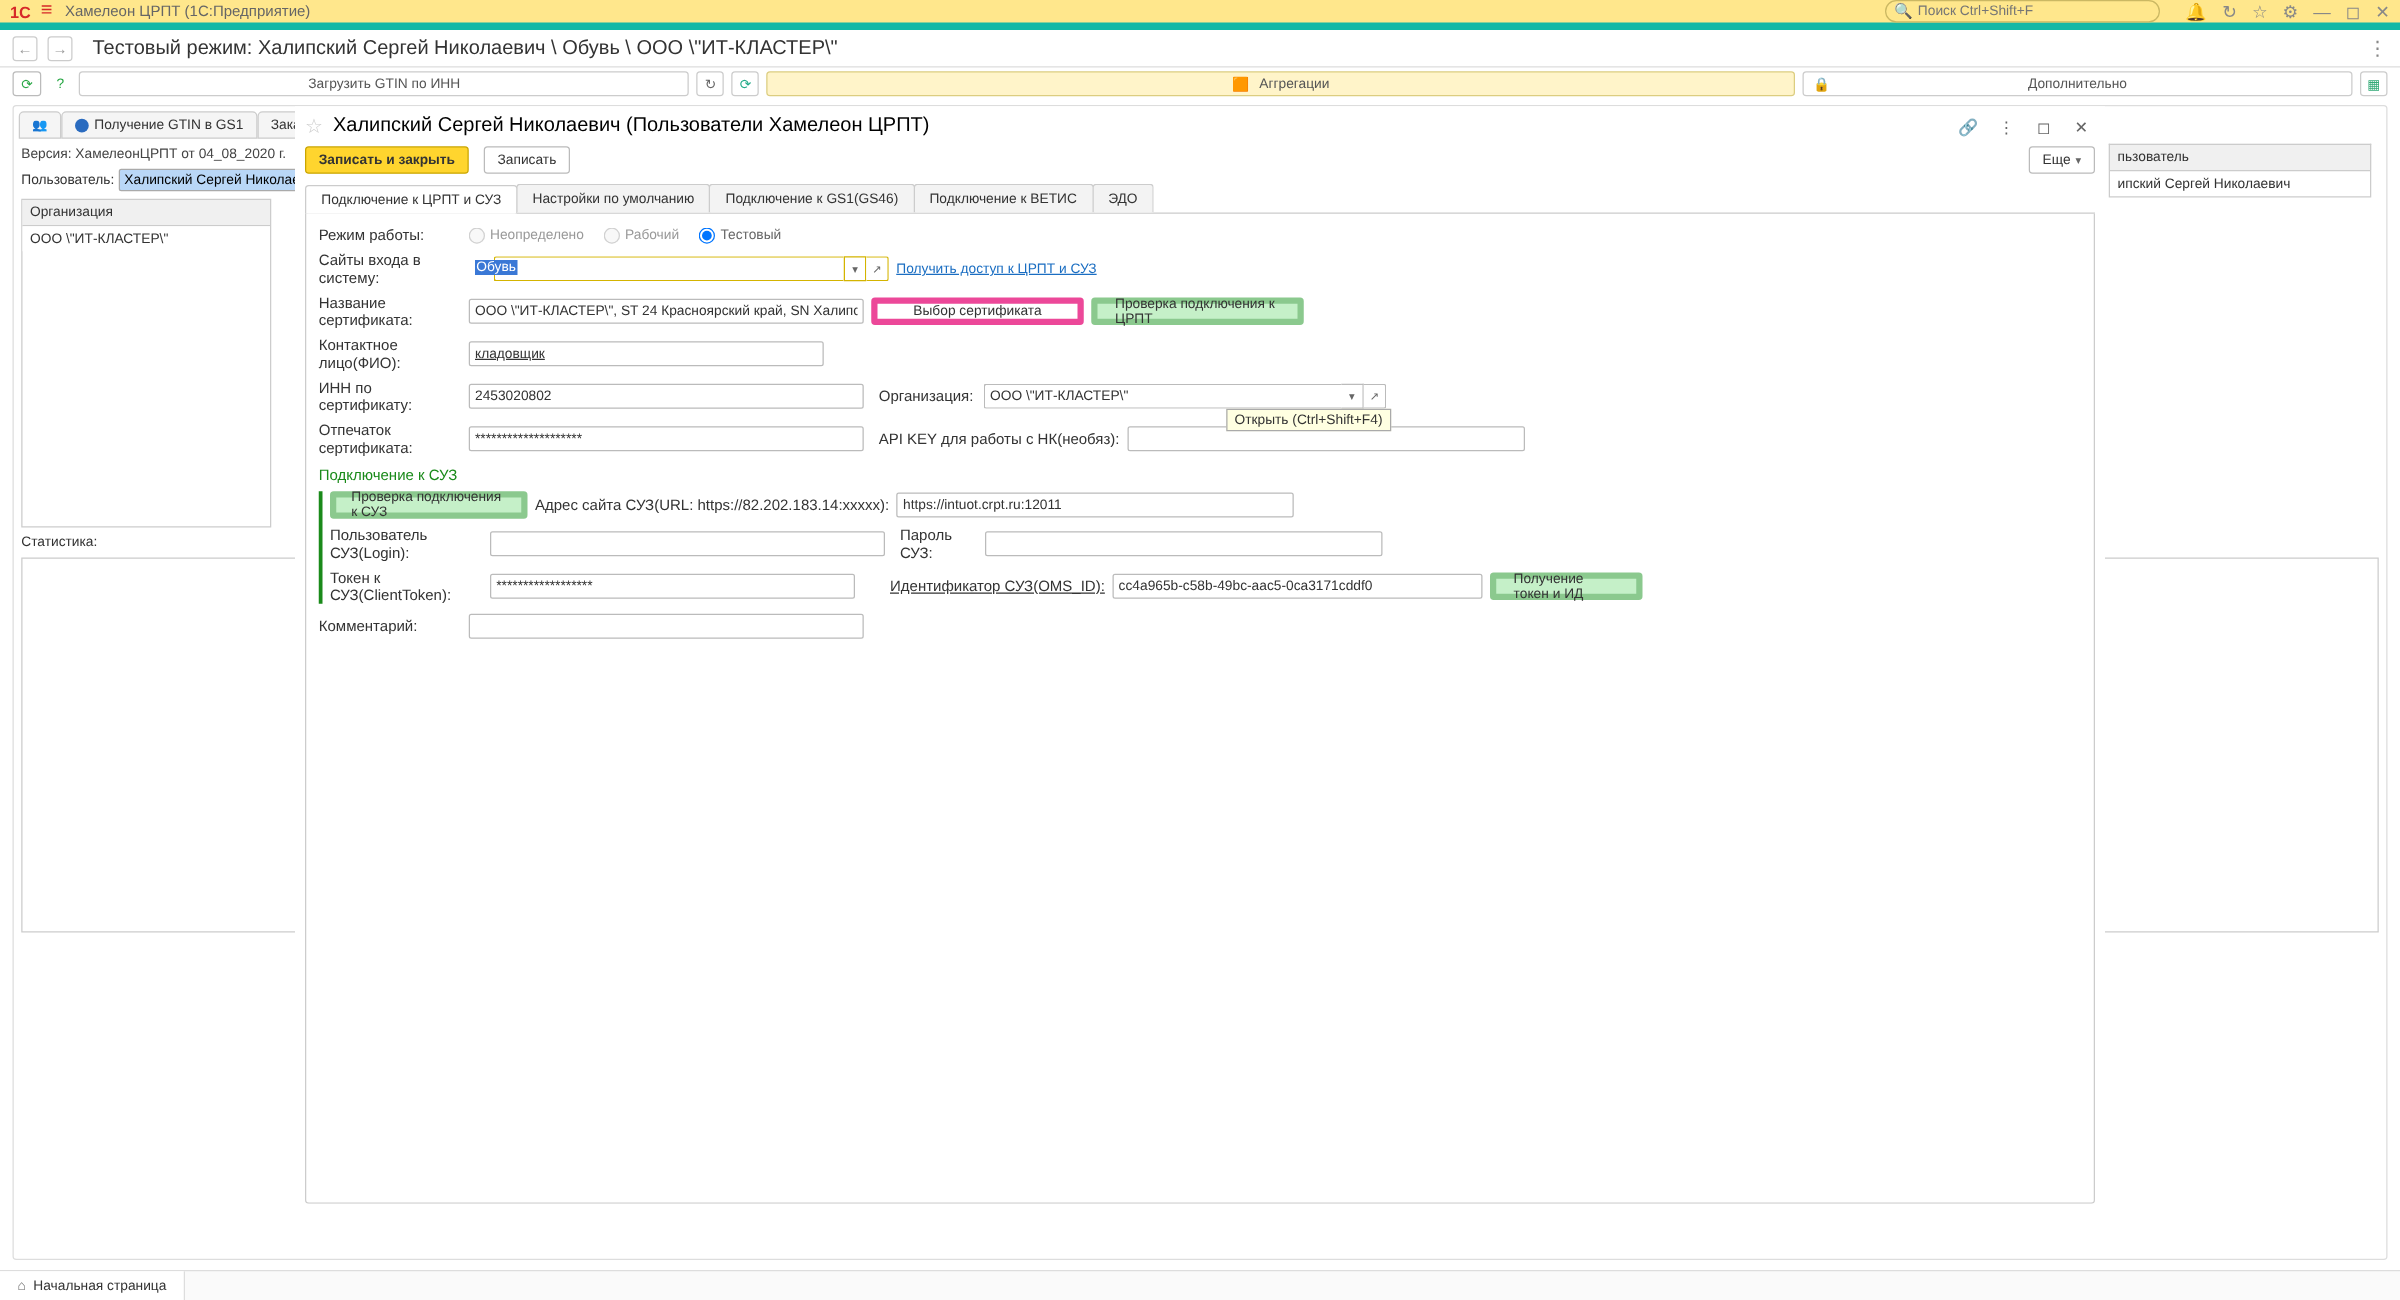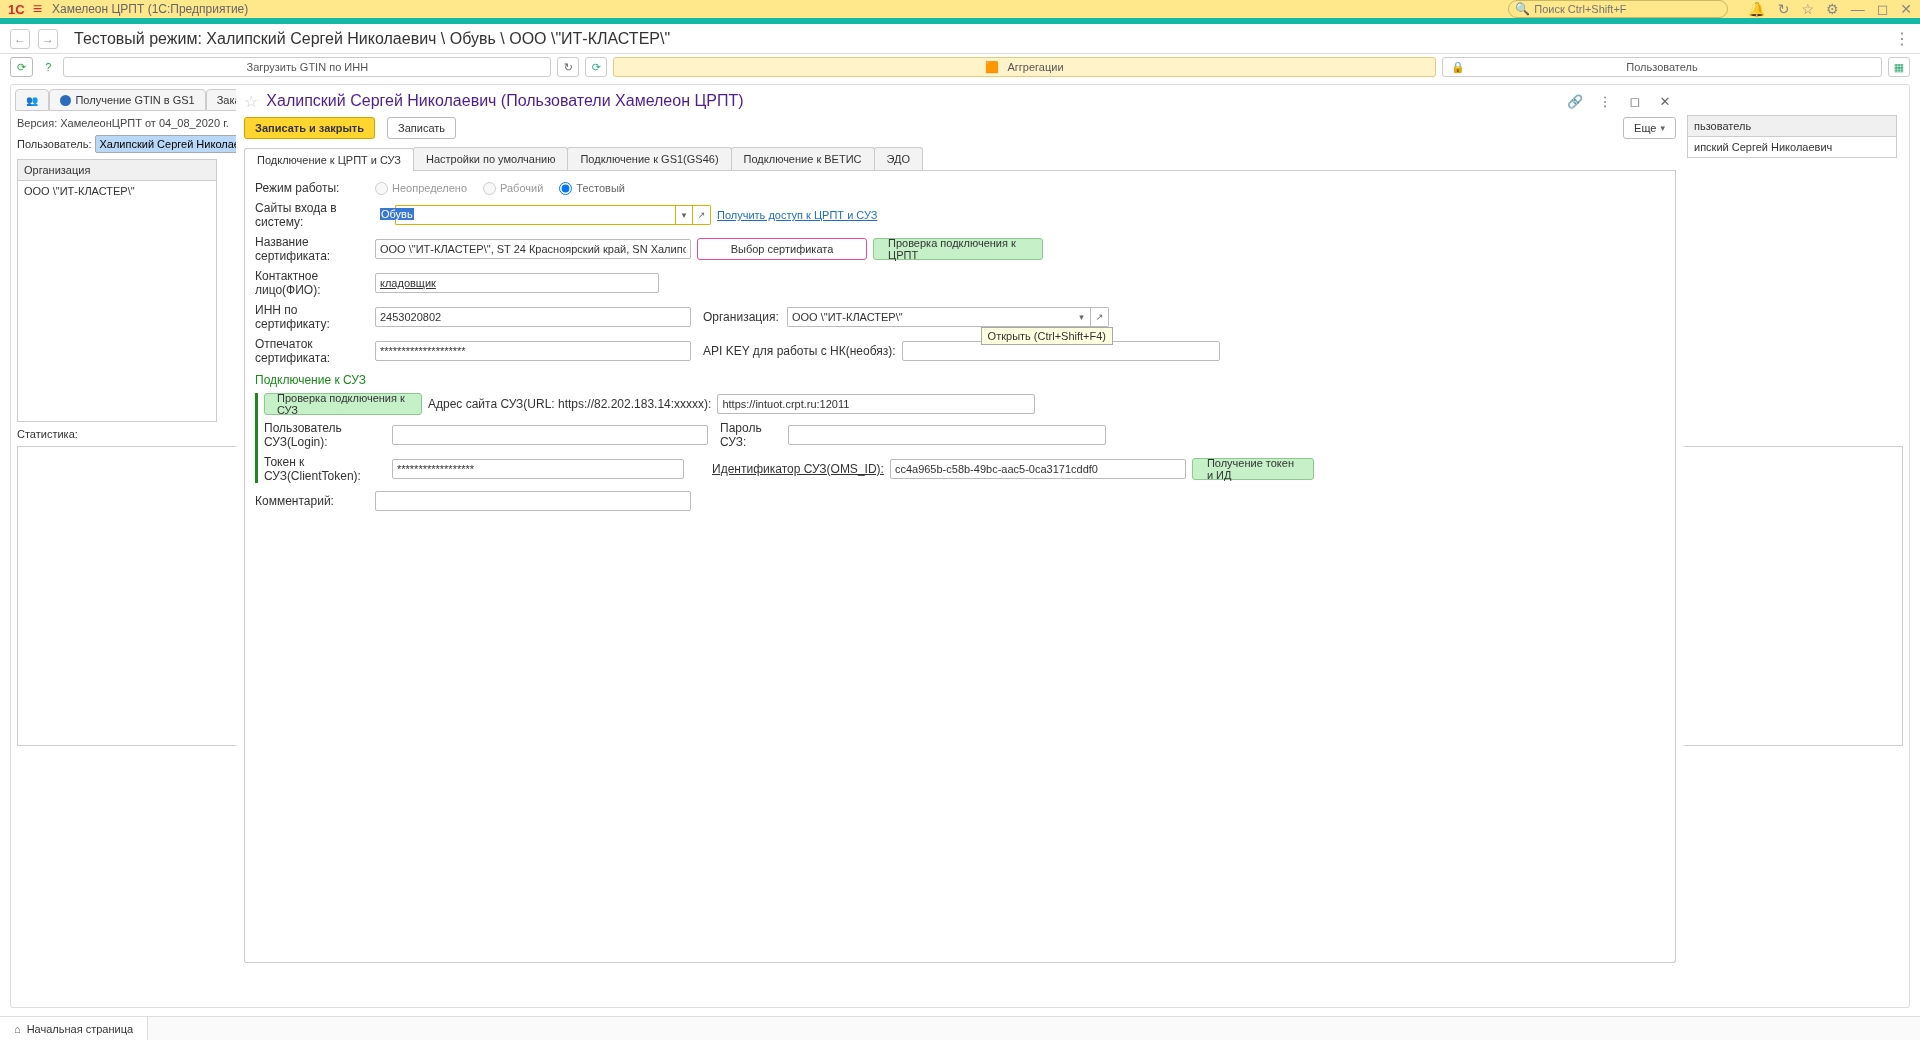--- a/index.html
+++ b/index.html
@@ -56,21 +56,21 @@
 
 
 .right-strip{position:absolute; top:30px; right:12px; width:210px;}
 .right-strip .th{border:1px solid #ccc;border-bottom:0;background:#f0f0f0;padding:4px 6px;font-size:11px;}
 .right-strip .tr{border:1px solid #ccc;padding:4px 6px;font-size:11px;background:#fff;}
 
 
 .dialog { position: absolute; top: 0px; left: 225px; right: 225px; bottom: 36px; background: #fff; display:flex; flex-direction:column;}
 .dialog-header { display:flex; align-items:center; padding:6px 8px; gap:8px;}
 .dialog-header .star{color:#ccc;font-size:16px;}
-.dialog-header h2{font-size:16px;font-weight:normal;color:#4c1d95;}
+.dialog-header h2{font-size:16px;font-weight:normal;color:#000000;}
 .dialog-header .sp{flex:1;}
 .dialog-header .hicon{width:22px;height:20px;border:1px solid transparent;display:flex;align-items:center;justify-content:center;color:#666;cursor:pointer;font-size:13px;border-radius:3px;}
 
 .dialog-toolbar{display:flex;align-items:center;padding:0 8px 8px 8px;gap:12px;}
 .btn{height:22px;border:1px solid #bbb;border-radius:3px;padding:0 10px;font-size:11px;cursor:pointer;display:flex;align-items:center;background:#fff;}
 .btn.primary{background:#ffd52e;border-color:#caa500;font-weight:bold;color:#333;}
 .btn.more{margin-left:auto;}
 .btn.more::after{content:" ▾";font-size:9px;color:#666;margin-left:4px;}
 
 .tabs{display:flex;margin:0 8px;border-bottom:1px solid #ccc;}
@@ -85,21 +85,21 @@
 .combo{display:flex;align-items:stretch;}
 .combo .txt{border-radius:2px 0 0 2px;border-right:0;}
 .combo .cbtn{width:18px;border:1px solid #bbb;display:flex;align-items:center;justify-content:center;font-size:9px;color:#666;background:#fff;cursor:pointer;}
 .combo .cbtn:first-of-type{border-left:0;}
 .combo .cbtn+.cbtn{border-left:0;border-radius:0 2px 2px 0;}
 .yellow-border{border-color:#d4b400 !important;}
 .link{color:#1b6ec2;text-decoration:underline;cursor:pointer;font-size:11px;}
 .radio-group{display:flex;gap:16px;align-items:center;font-size:11px;color:#999;}
 .radio-group label{display:flex;align-items:center;gap:4px;}
 .radio-group input[type=radio]{margin:0;}
-.wide-btn{height:22px;border:1px solid #ec4899;border-radius:3px;font-size:11px;padding:0 14px;cursor:pointer;background:#fff;display:flex;align-items:center;justify-content:center;}
+.wide-btn{height:22px;border:5px solid #ec4899;border-radius:3px;font-size:11px;padding:0 14px;cursor:pointer;background:#fff;display:flex;align-items:center;justify-content:center;}
 .wide-btn.green{background:#c5f0c8;border-color:#8bc98e;}
 
 .section-title{color:#1a8a1a;font-size:12px;margin:8px 0 6px 0;}
 .subpanel{border-left:3px solid #1a8a1a;padding-left:6px;margin-bottom:8px;}
 
 .tooltip{position:absolute;background:#ffffe1;border:1px solid #aaa;padding:2px 6px;font-size:11px;color:#333;white-space:nowrap;z-index:50;}
 
 
 .bottom-tabs{position:fixed;bottom:0;left:0;right:0;height:24px;border-top:1px solid #ddd;display:flex;align-items:center;background:#fafafa;}
 .bottom-tab{height:24px;padding:0 14px;border-right:1px solid #ddd;display:flex;align-items:center;gap:6px;font-size:11px;color:#333;background:#fff;cursor:pointer;}
@@ -140,21 +140,21 @@
   <div class="tb-btn help">?</div>
   <div class="tb-btn load-gtin">Загрузить GTIN по ИНН</div>
   <div class="tb-btn sq">↻</div>
   <div class="tb-btn sq" style="color:#2a8">⟳</div>
   <div class="tb-btn agg">
       <span class="cube">🟧</span>
       <span>Аггрегации</span>
     </div>
   <div class="tb-btn extra">
       <span class="lock">🔒</span>
-      <span>Пользователь</span>
+      <span>Дополнительно</span>
     </div>
   <div class="tb-btn sq grid">▦</div>
 </div>
 
 <div class="main">
  <div class="main-outer">
 
   <div class="left-tabs">
     <div class="left-tab">
           <span class="ic1">👥</span>

